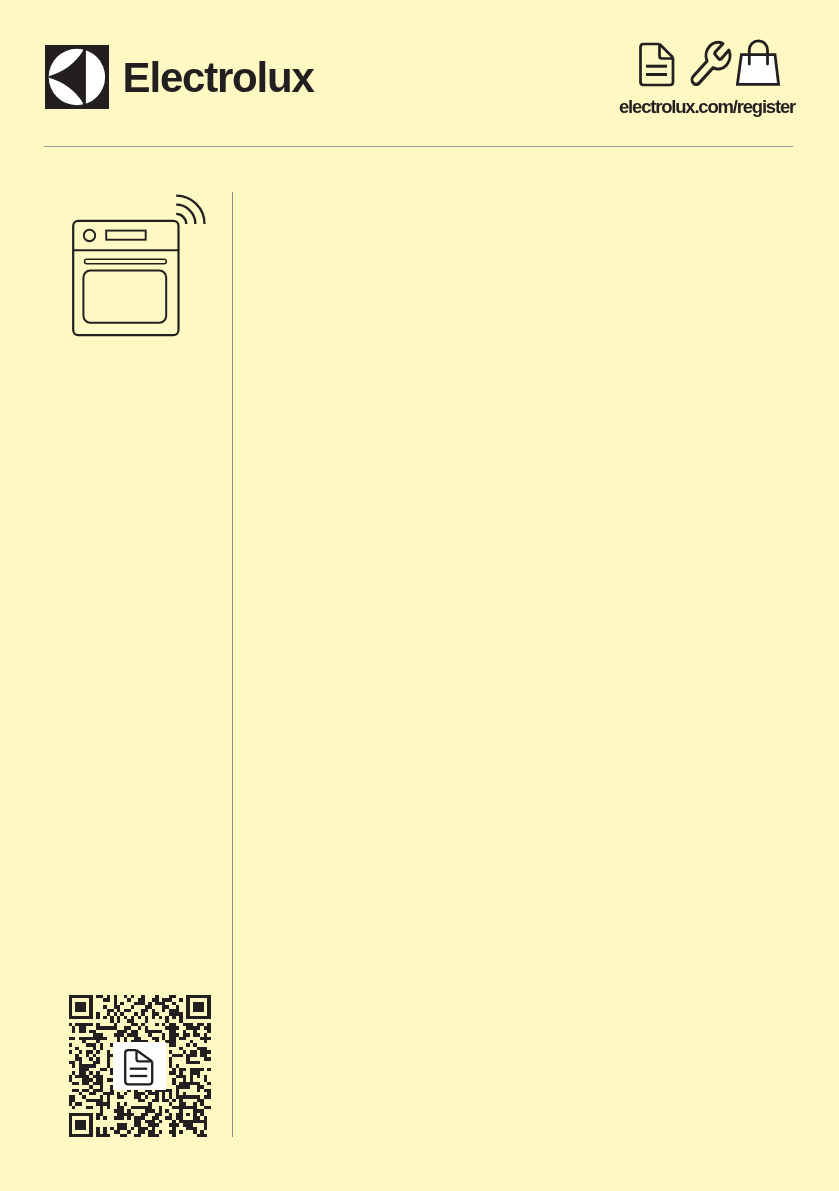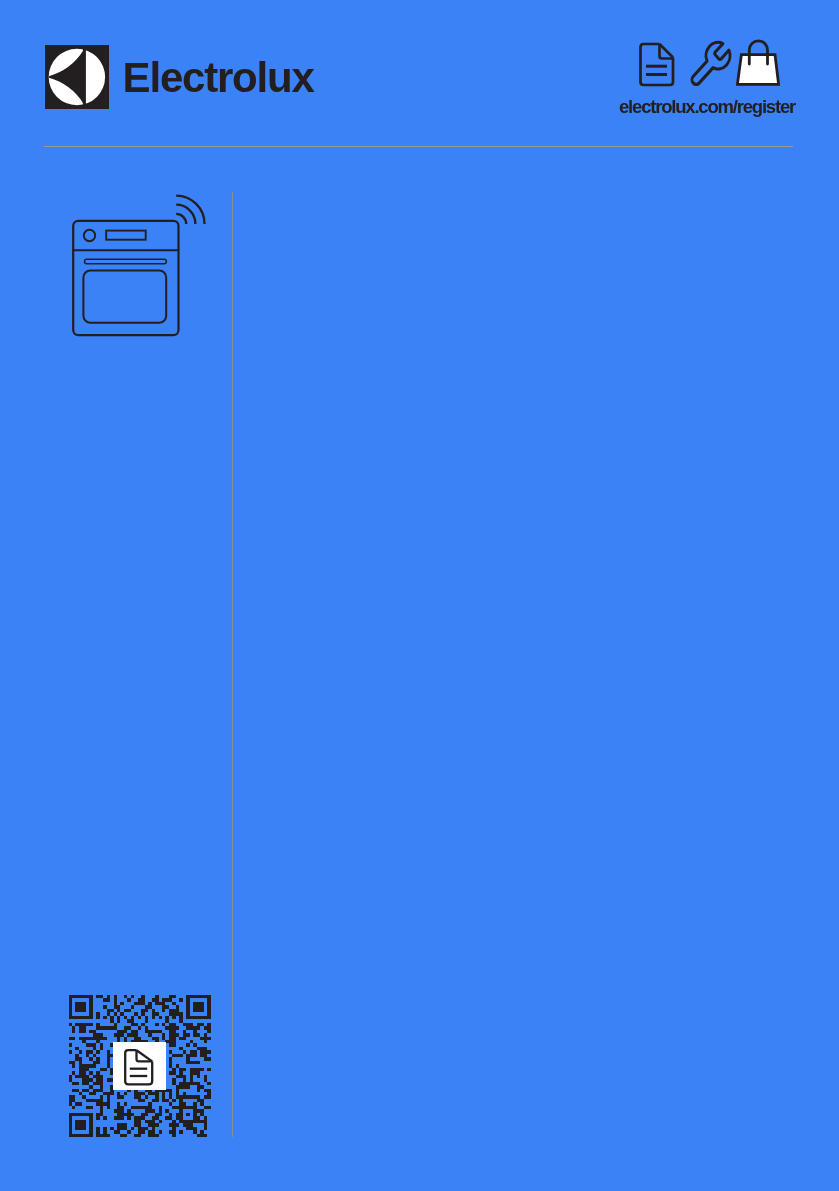--- a/index.html
+++ b/index.html
@@ -1,16 +1,16 @@
 <!DOCTYPE html>
 <html><head>
 <meta charset="utf-8">
 <style>
   html,body{margin:0;padding:0;background:#fff;}
-  #page{position:relative;width:839px;height:1191px;background:#3b82f6;overflow:hidden;
+  #page{position:relative;width:839px;height:1191px;background:#fef9c3;overflow:hidden;
         font-family:"Liberation Sans", sans-serif;}
   .abs{position:absolute;}
   svg{display:block;}
 </style>
 </head>
 <body>
 <div id="page">
 
   <svg class="abs" style="left:45px;top:45px" width="64" height="64" viewBox="0 0 64 64">
     <rect x="0" y="0" width="64" height="64" fill="#231f20"></rect>

